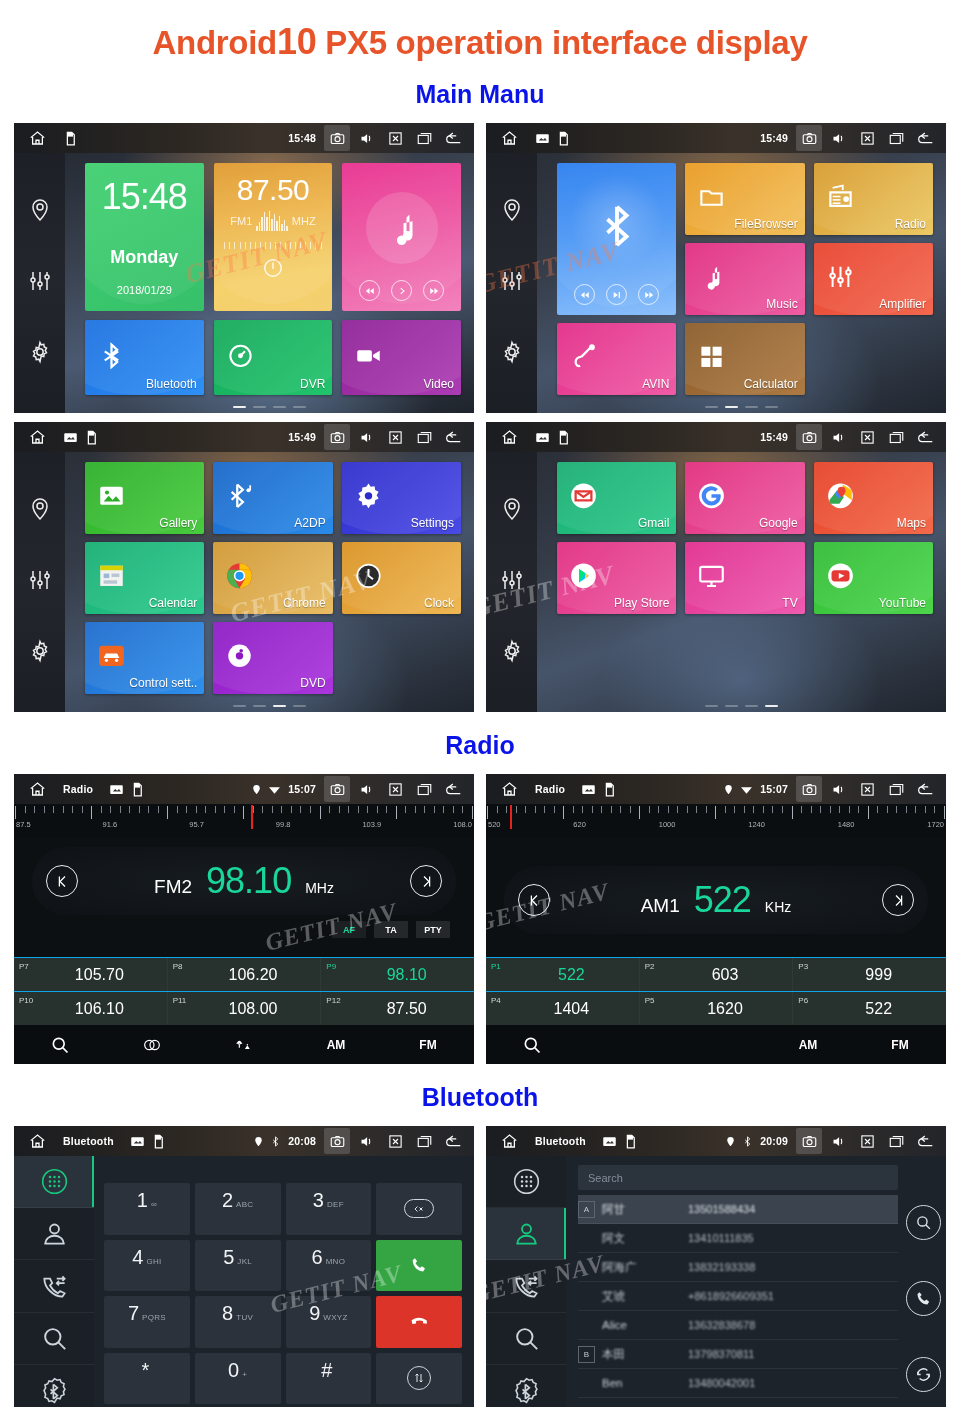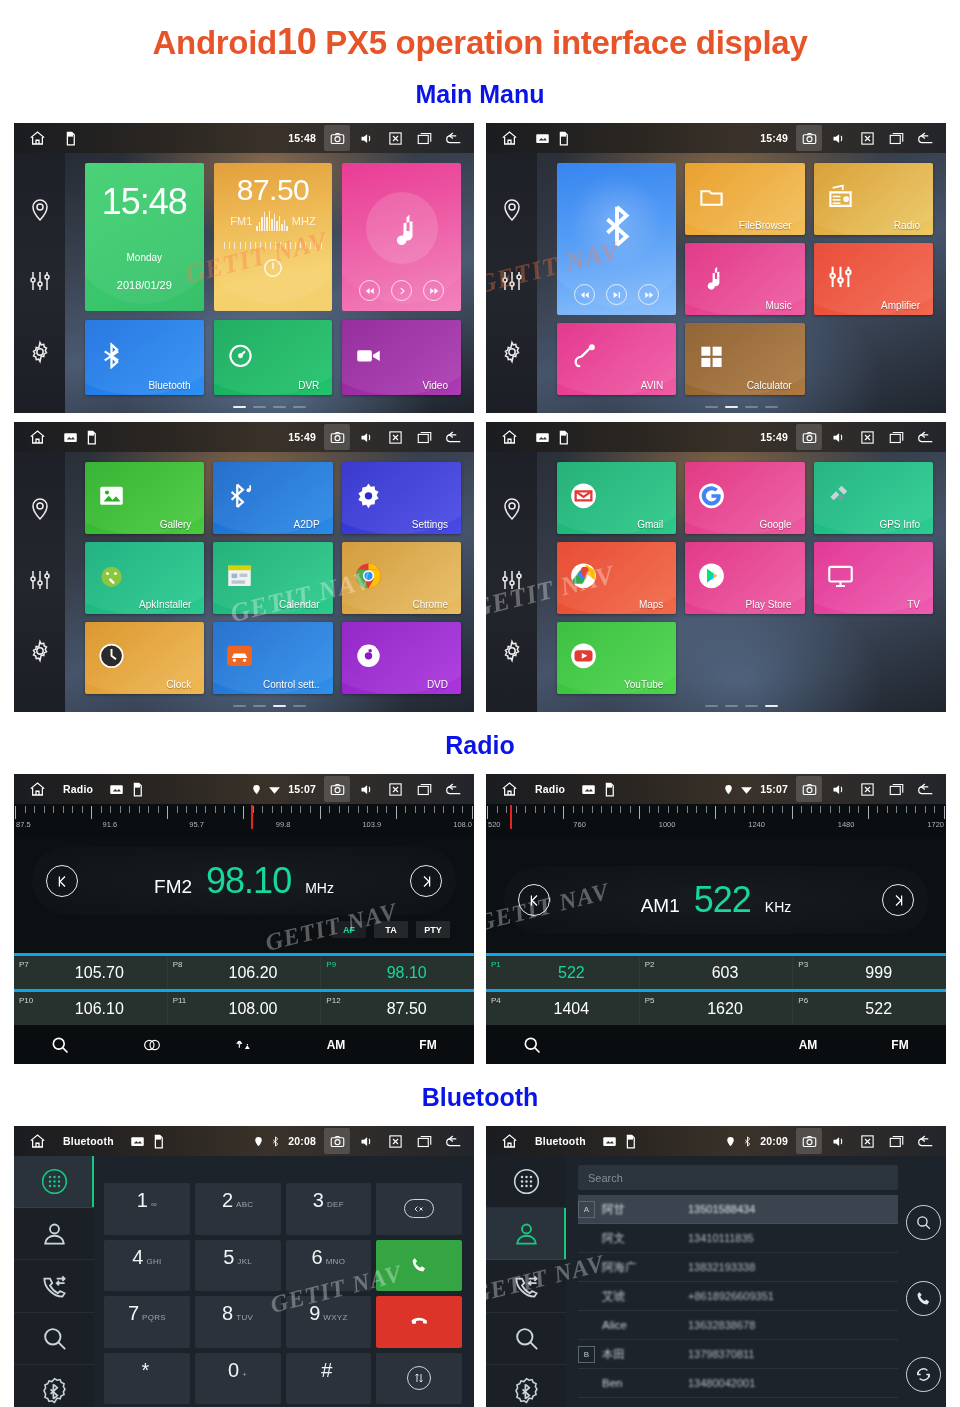--- a/index.html
+++ b/index.html
@@ -127,22 +127,22 @@
   }
   .tile::after {
     content:"";
     position:absolute; left:-30%; top:-60%;
     width: 150%; height: 160%;
     border-radius: 50%;
     background: rgba(255,255,255,.07);
     pointer-events:none;
   }
   .tile-label {
-    position: absolute; right: 13px; bottom: 4px;
-    color: #fff; font-size: 10px;
+    position: absolute; right: 7px; bottom: 4px;
+    color: #fff; font-size: 12px;
     text-shadow: 0 1px 1px rgba(0,0,0,.35);
     z-index: 2;
     white-space: nowrap;
   }
   .tile-ico {
     position: absolute; left: 13px; top: 50%;
     transform: translateY(-58%);
     width: 27px; height: 27px;
     z-index: 2;
     display: flex; align-items: center; justify-content: center;
@@ -155,21 +155,21 @@
     content:""; position:absolute; left:-25%; top:-55%;
     width:150%; height:150%; border-radius:50%;
     background: rgba(255,255,255,.06); pointer-events:none;
   }
   .w-clock {
     background: linear-gradient(150deg,#3fd070 0%,#3bc96d 45%,#36c06a 100%);
     color:#fff; text-align:center;
     display:flex; flex-direction:column; align-items:center; justify-content:center;
   }
   .w-clock .t { font-size: 36px; font-weight: 300; letter-spacing: -1px; line-height:1; }
-  .w-clock .d { font-size: 10px; font-weight: 400; margin-top: 32px; }
+  .w-clock .d { font-size: 18px; font-weight: 700; margin-top: 32px; }
   .w-clock .dt { font-size: 11px; font-weight: 300; margin-top: 16px; }
 
   .w-radio {
     background: linear-gradient(170deg,#e09a2e 0%,#edb44a 35%,#f6d26d 75%, #f3cf6e 100%);
     color: #fff; text-align:center;
     display:flex; flex-direction:column; align-items:center;
     padding-top: 12px; position:relative;
   }
   .w-radio .freq { font-size: 30px; font-weight: 300; color:#fff; letter-spacing:-0.5px; line-height:1; }
   .w-radio .band-row { display:flex; align-items:center; gap:4px; margin-top: 6px; opacity:.82; font-size:11px; }
@@ -252,21 +252,21 @@
   .rtags { display:flex; gap:8px; justify-content:flex-end; padding: 6px 24px 0; }
   .rtag {
     min-width:34px; height:17px; padding: 0 5px;
     background: rgba(255,255,255,.10);
     display:flex;align-items:center;justify-content:center;
     font-size:9px; font-weight:bold; color:#fff;
     border-radius:1px;
   }
   .rtag.af { color:#19d69a; background: rgba(255,255,255,.07); }
   .presets { position:absolute; left:0; right:0; bottom:39px; }
-  .prow { display:flex; border-top:3px solid #0ea5e9; }
+  .prow { display:flex; border-top:1px solid #0ea5e9; }
   .pcell {
     flex:1; height:33px; background: #27312d;
     border-right:1px solid #2f3a35;
     position:relative; display:flex; align-items:center; justify-content:center;
   }
   .pcell:last-child { border-right:none; }
   .pcell .pnum { position:absolute; left:5px; top:4px; font-size:8px; color:#cfd6d2;}
   .pcell .pval { font-size:16px; color:#fff; font-weight:300; margin-left: 18px;}
   .pcell.active .pnum { color:#19d69a; }
   .pcell.active .pval { color:#19d69a; }
@@ -825,31 +825,20 @@
       </div>
       <div class="tile" style="background:linear-gradient(140deg,#2c2ccb,#4a4ae6)">
         <span class="tile-ico">
             <svg viewBox="0 0 24 24" fill="#fff">
               <path d="M12 1l2 3 3.4-.6.5 3.4 3.1 1.6-1.8 3 1.8 3-3.1 1.6-.5 3.4L14 20l-2 3-2-3-3.4.6-.5-3.4L3 15.6l1.8-3L3 9.6l3.1-1.6.5-3.4L10 4z"></path>
               <circle cx="12" cy="12" r="3.3" fill="#2c2ccb"></circle>
             </svg>
           </span>
         <span class="tile-label">Settings</span>
       </div>
-      <div class="tile" style="background:linear-gradient(140deg,#13ad7a,#29cb8e)">
-        <span class="tile-ico">
-            <svg viewBox="0 0 24 24">
-              <circle cx="12" cy="13" r="9" fill="#8cc63f"></circle>
-              <circle cx="8.5" cy="10" r="1.3" fill="#fff"></circle>
-              <circle cx="15.5" cy="10" r="1.3" fill="#fff"></circle>
-              <path d="M11 14l4 4-1.5 1.5-4-4z" fill="#fff"></path>
-            </svg>
-          </span>
-        <span class="tile-label">ApkInstaller</span>
-      </div>
       <div class="tile" style="background:linear-gradient(140deg,#14ad72,#2ccb8d)">
         <span class="tile-ico">
             <svg viewBox="0 0 24 24">
               <rect x="2" y="3" width="20" height="18" fill="#f2f2f2"></rect>
               <rect x="2" y="3" width="20" height="4" fill="#d8d200"></rect>
               <rect x="5" y="10" width="5" height="4" fill="#9bb7d4"></rect>
               <rect x="12" y="10" width="7" height="3" fill="#b9c6d2"></rect>
               <rect x="5" y="16" width="12" height="3" fill="#b9c6d2"></rect>
             </svg>
           </span>
@@ -994,30 +983,20 @@
       </div>
       <div class="tile" style="background:linear-gradient(140deg,#e02b7c,#ee5ba2)">
         <span class="tile-ico">
             <svg viewBox="0 0 24 24">
               <circle cx="12" cy="12" r="11" fill="#fff"></circle>
               <path d="M12 10.5v3.2h4.5c-.2 1.1-1.5 3.3-4.5 3.3a5 5 0 1 1 3.3-8.8l2.4-2.3A8.5 8.5 0 1 0 12 20.5c4.9 0 8.2-3.4 8.2-8.3 0-.6-.1-1.1-.2-1.7z" fill="#4285f4"></path>
             </svg>
           </span>
         <span class="tile-label">Google</span>
       </div>
-      <div class="tile" style="background:linear-gradient(140deg,#16b07a,#2ccd92)">
-        <span class="tile-ico">
-            <svg viewBox="0 0 24 24" fill="#c9d2da">
-              <path d="M3 13l5-5 3 3-5 5z"></path>
-              <path d="M13 3l5 5-3 3-5-5z"></path>
-              <path d="M10 14l3-3 2 2-3 3z" fill="#8a96a3"></path>
-            </svg>
-          </span>
-        <span class="tile-label">GPS Info</span>
-      </div>
       <div class="tile" style="background:linear-gradient(140deg,#e64026,#f26a4a)">
         <span class="tile-ico">
             <svg viewBox="0 0 24 24">
               <circle cx="12" cy="12" r="11" fill="#fff"></circle>
               <path d="M2 16l7-9 6 6-4 6H3z" fill="#34a853"></path>
               <path d="M14 2l8 5v9l-8-6z" fill="#fbbc04"></path>
               <path d="M9 7l5 3-3 5-4-4z" fill="#4285f4"></path>
               <path d="M13 4a3.5 3.5 0 0 1 3.5 3.5c0 2.6-3.5 6-3.5 6s-3.5-3.4-3.5-6A3.5 3.5 0 0 1 13 4z" fill="#ea4335"></path>
             </svg>
           </span>
@@ -1390,21 +1369,21 @@
             <i></i>
             <i></i>
             <i></i>
             <i></i>
             <i></i>
             <i></i>
             <i class="maj"></i>
         </div>
         <div class="nums">
           <span>520</span>
-          <span>760</span>
+          <span>620</span>
           <span>1000</span>
           <span>1240</span>
           <span>1480</span>
           <span>1720</span>
         </div>
         <div class="needle" style="left:5.2%"></div>
       </div>
 
       <div class="rdisplay am">
         <span class="circbtn">

